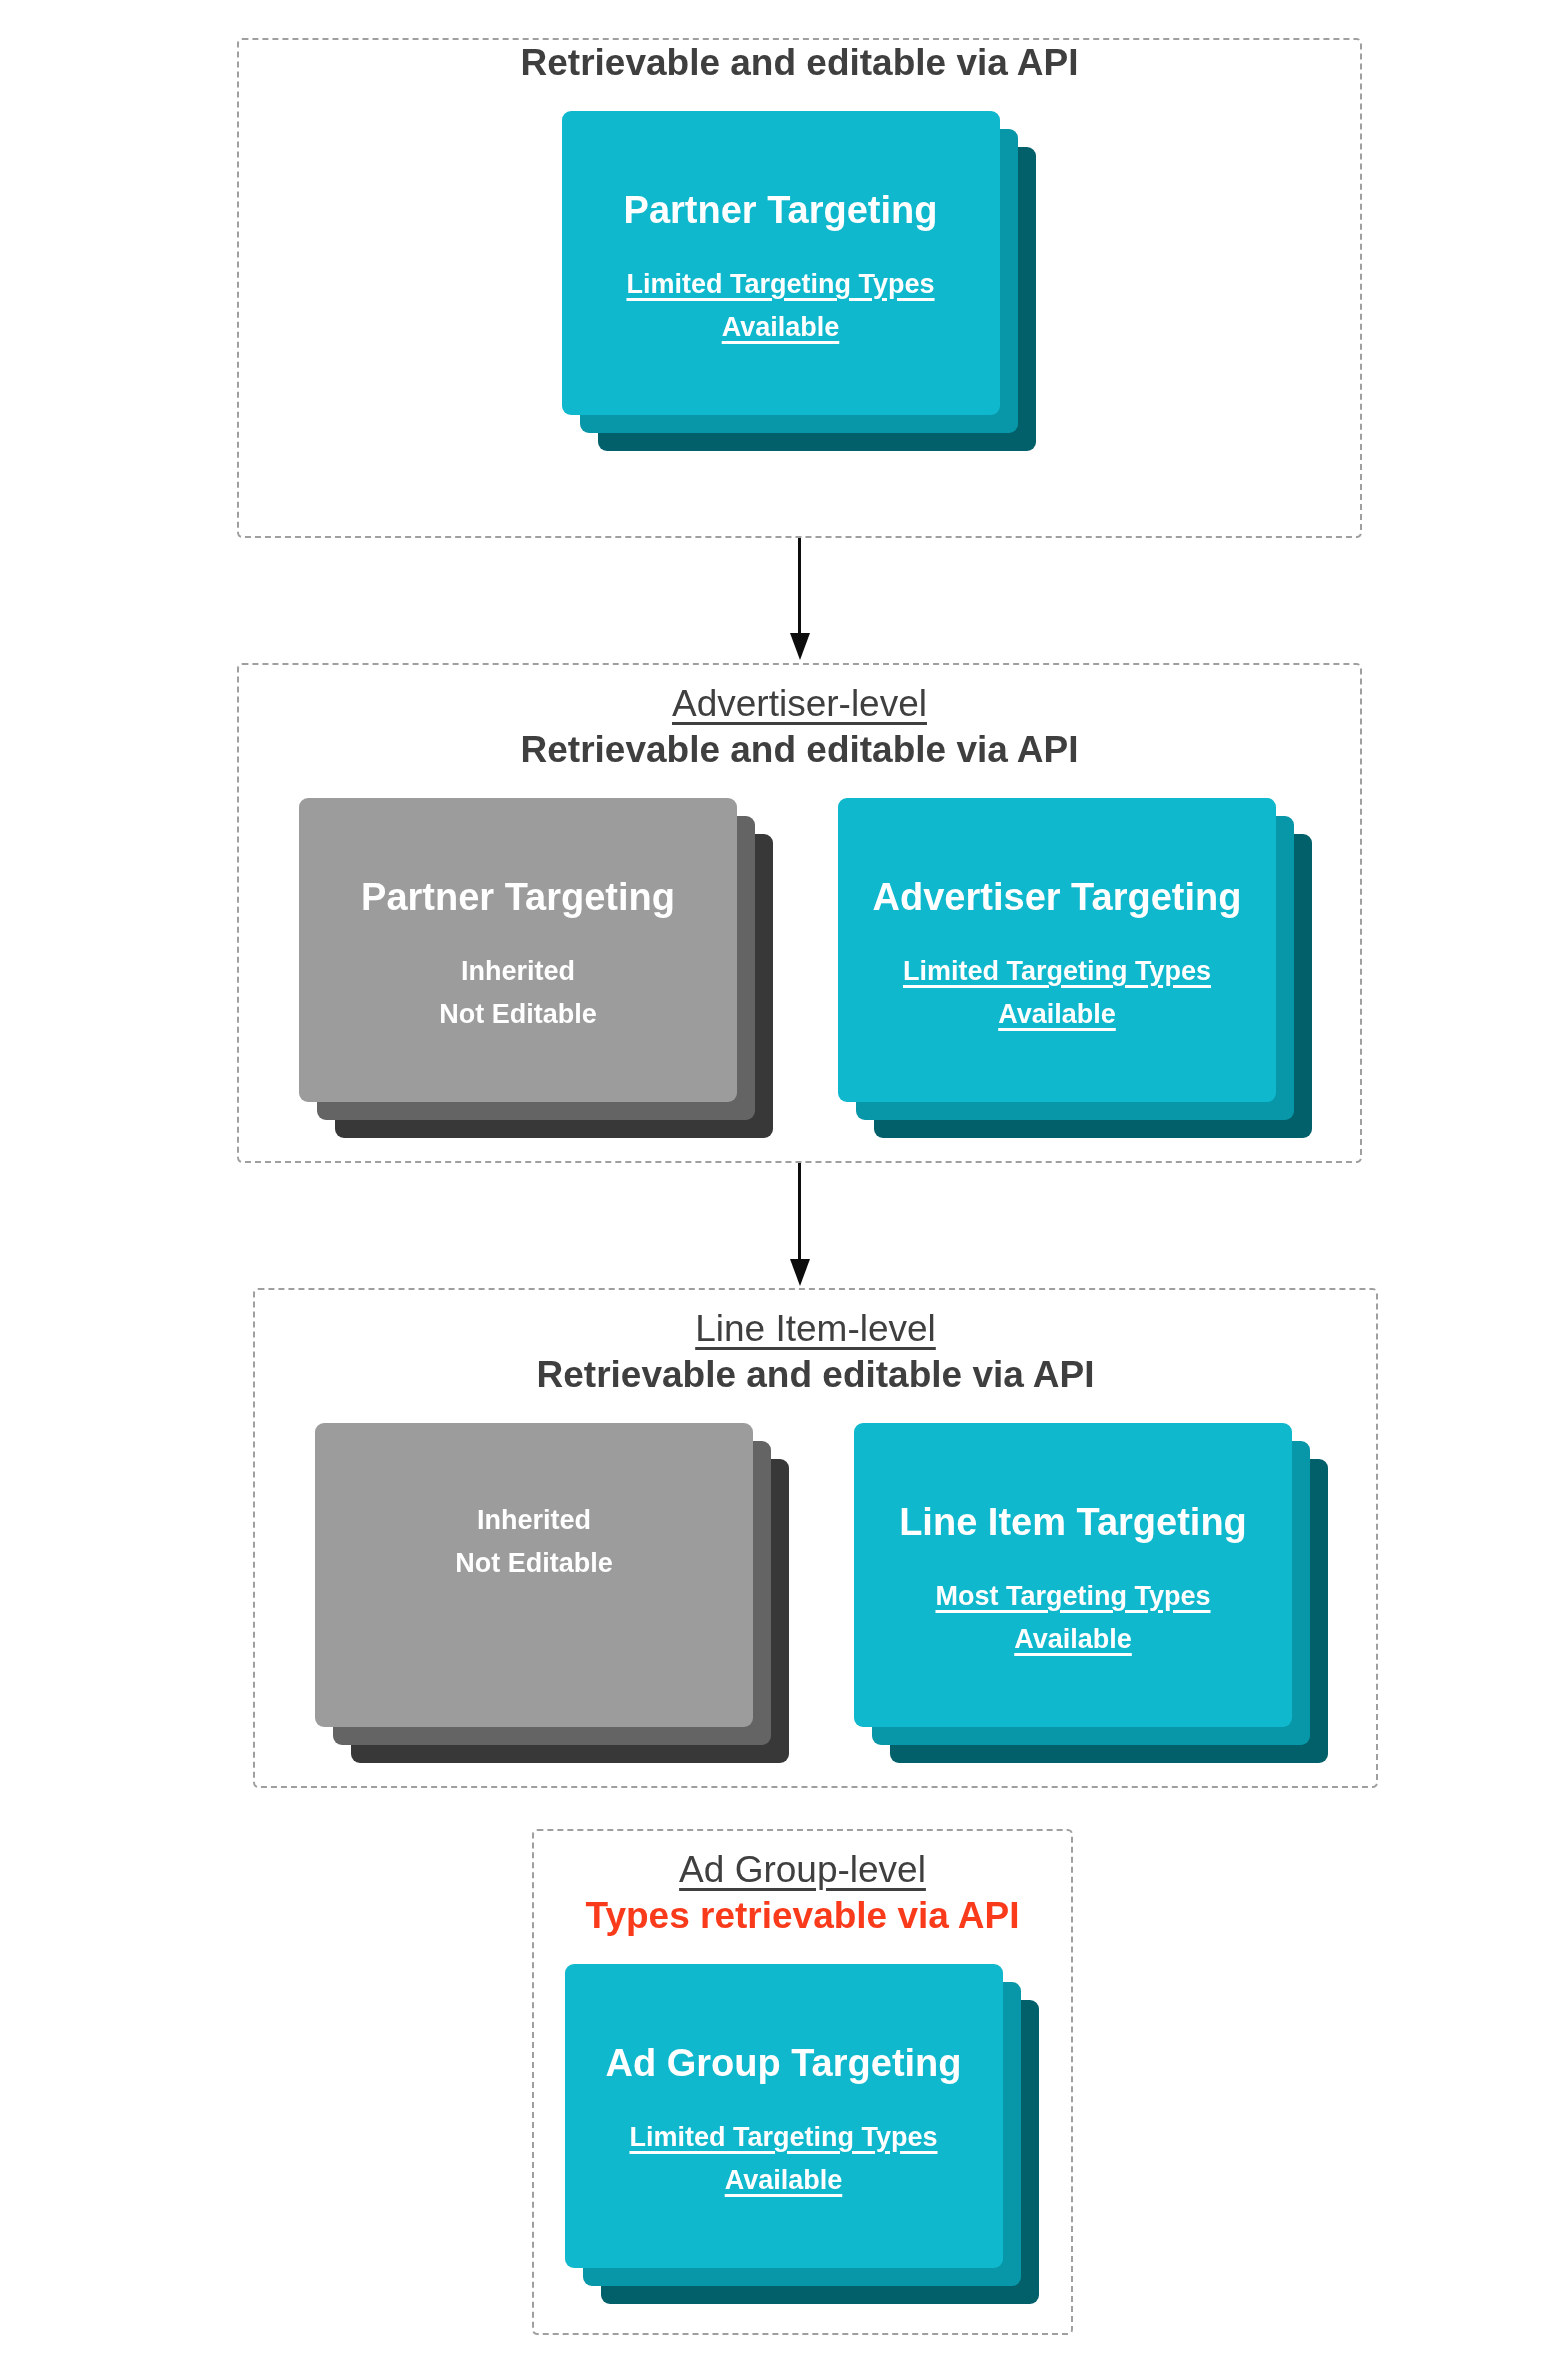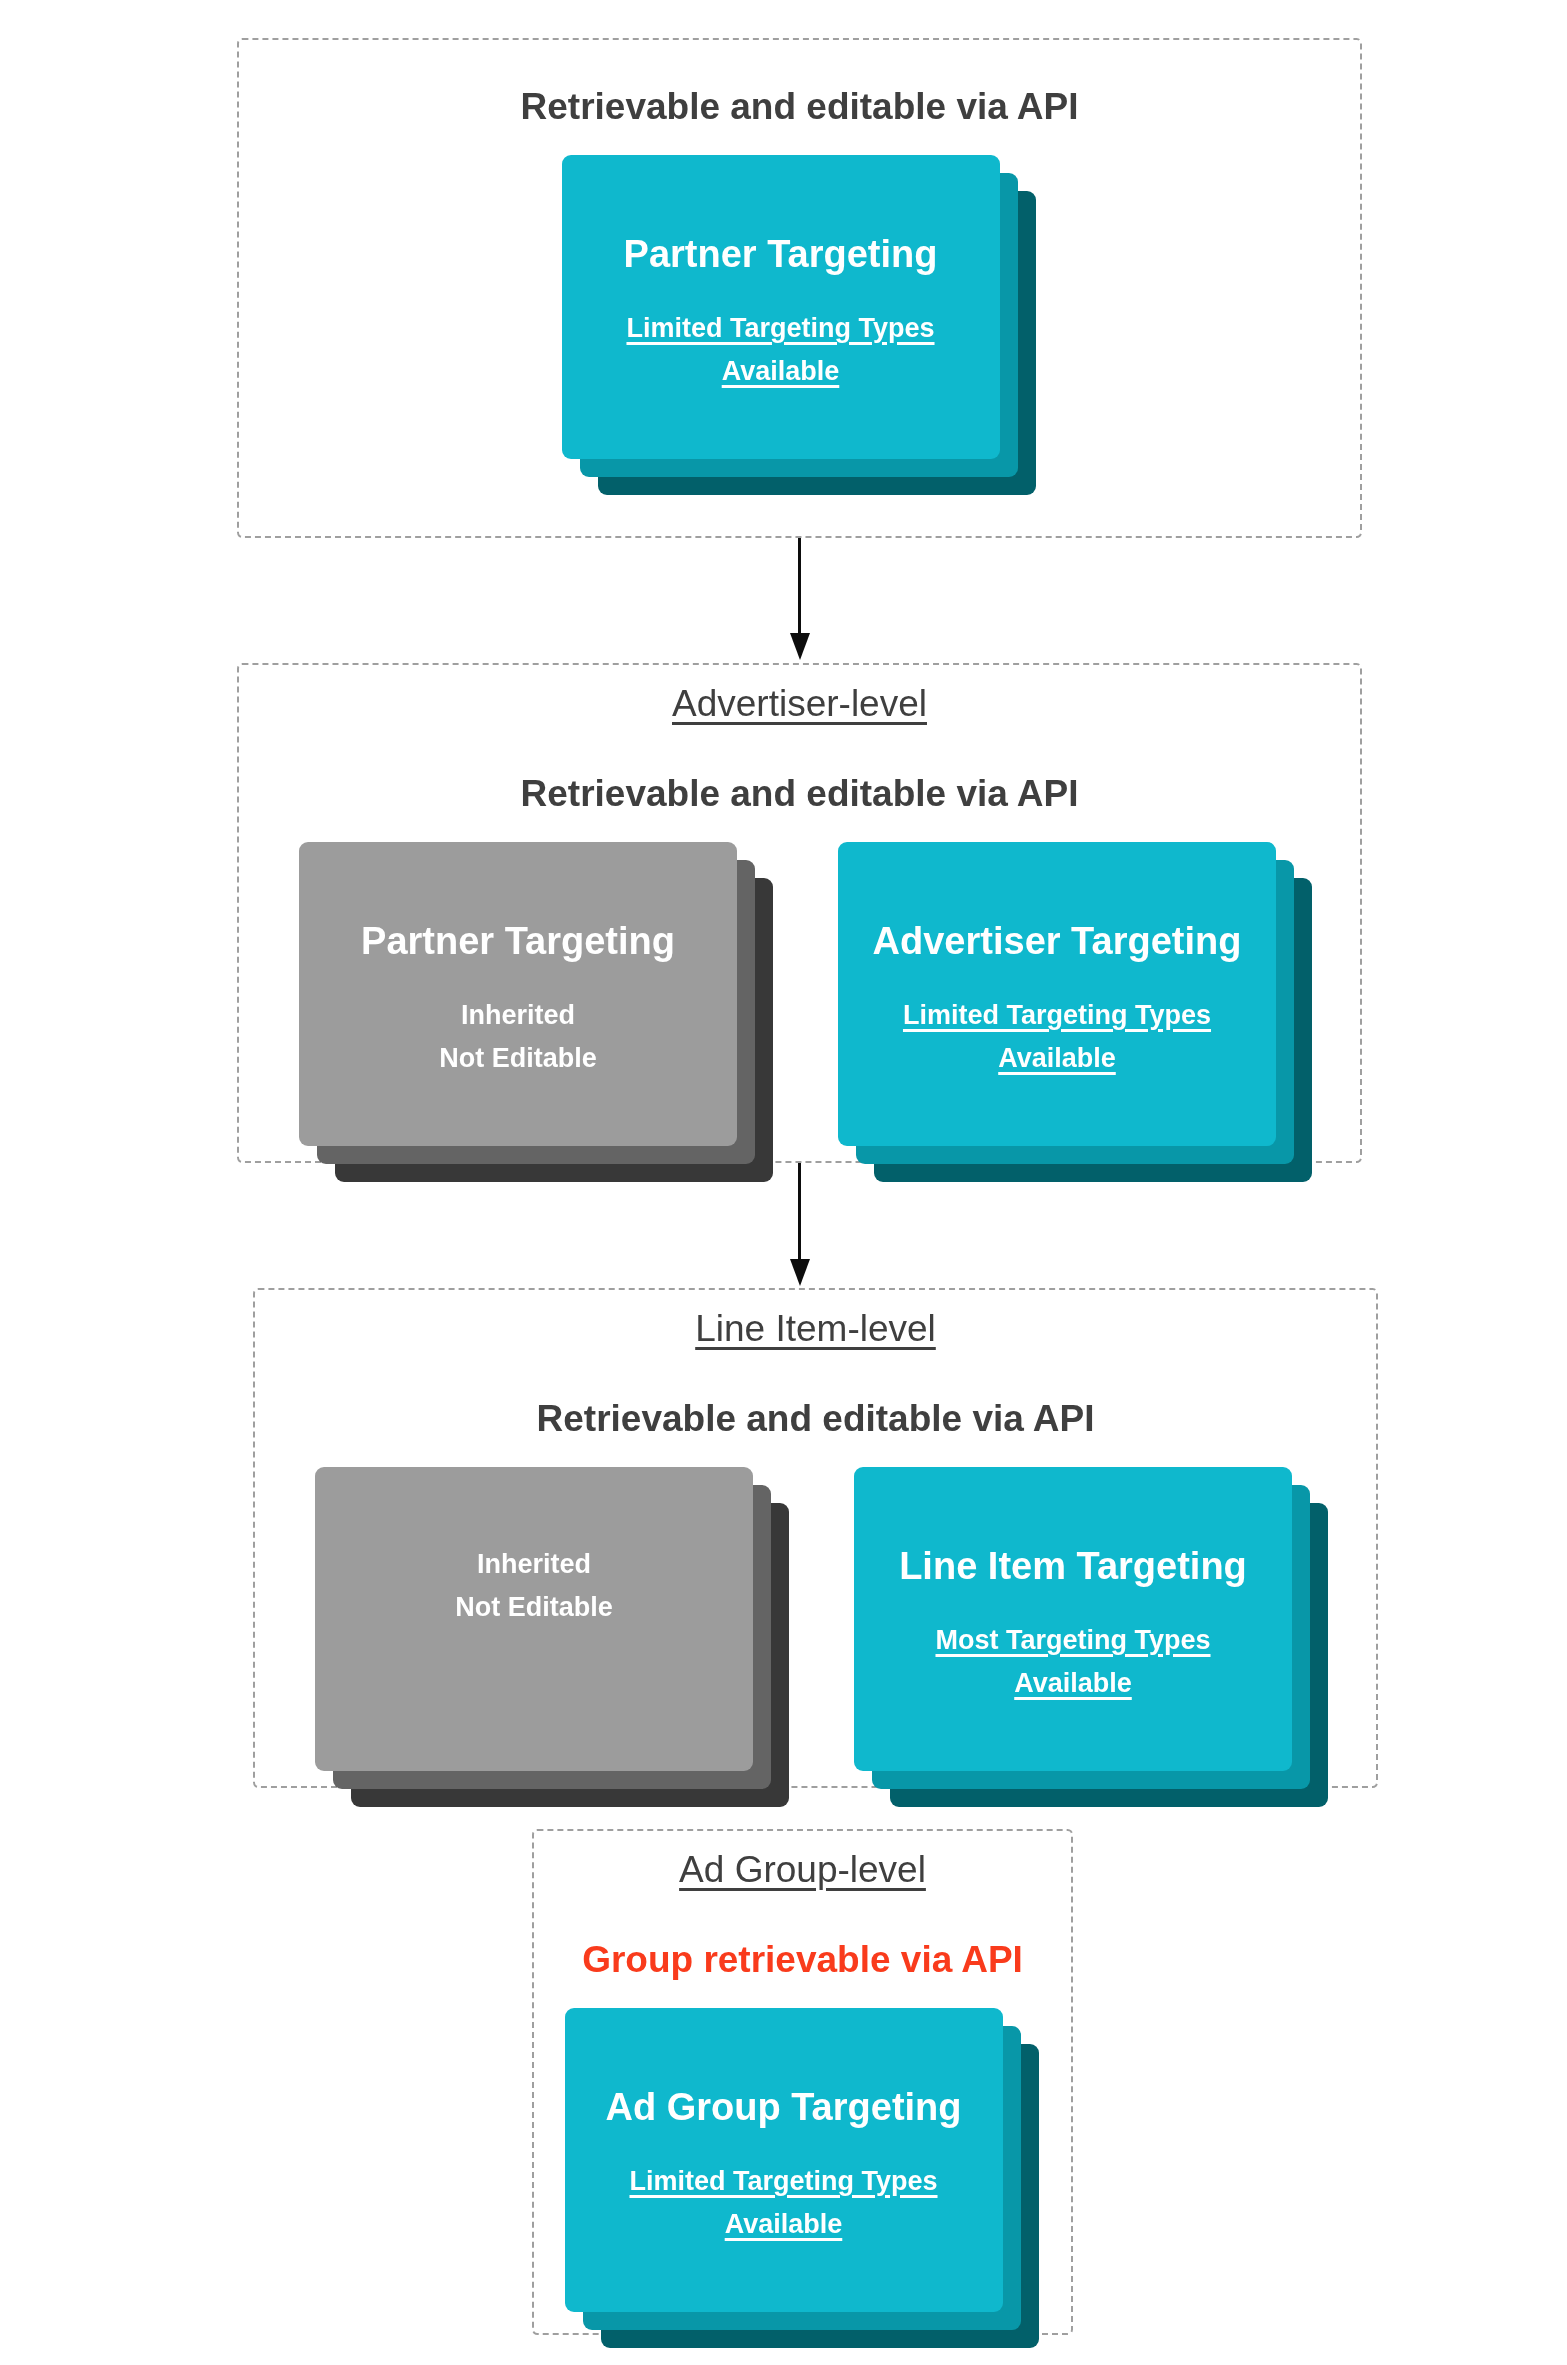--- a/index.html
+++ b/index.html
@@ -29,21 +29,20 @@
     color:var(--heading_text,#3f3f3f);
     text-decoration:underline;
     text-decoration-thickness:2.7px;
     text-underline-offset:6.3px;
   }
   .sec-sub{
     font-size:37px;line-height:46px;
     font-weight:700;
     color:var(--heading_text,#3f3f3f);
     margin-bottom:25px;
-    margin-top:44px;
   }
   .sec-sub.alert{color:var(--alert_text,#f93b1c);}
 
   .cards{display:flex;}
   .cards.single{justify-content:center;}
   .cards.double{justify-content:space-between;padding:0 84px 0 60px;}
   .shift-left{position:relative;left:-19px;}
 
   .stack{
     width:438px;height:304px;
@@ -141,21 +140,21 @@
       <div class="stack teal">
         <div class="card-title">Line Item Targeting</div>
         <div class="card-body underlined">Most Targeting Types
 Available</div>
       </div>
     </div>
   </section>
 
   <section class="panel panel-4">
     <div class="sec-title">Ad Group-level</div>
-    <div class="sec-sub alert">Group retrievable via API</div>
+    <div class="sec-sub alert">Types retrievable via API</div>
     <div class="cards single">
       <div class="stack teal shift-left">
         <div class="card-title">Ad Group Targeting</div>
         <div class="card-body underlined">Limited Targeting Types
 Available</div>
       </div>
     </div>
   </section>
 
 </div>

